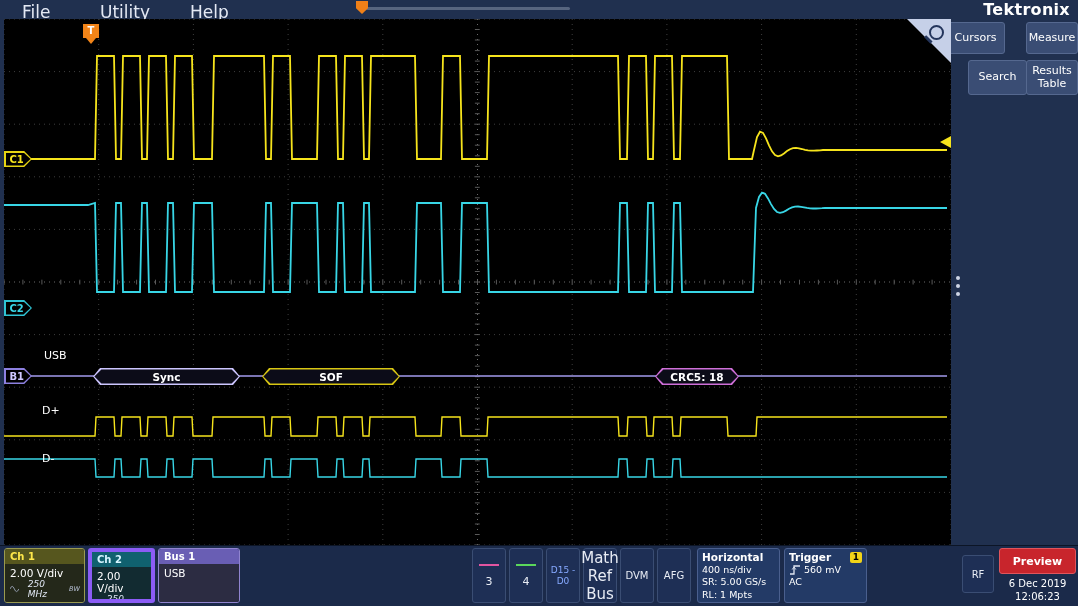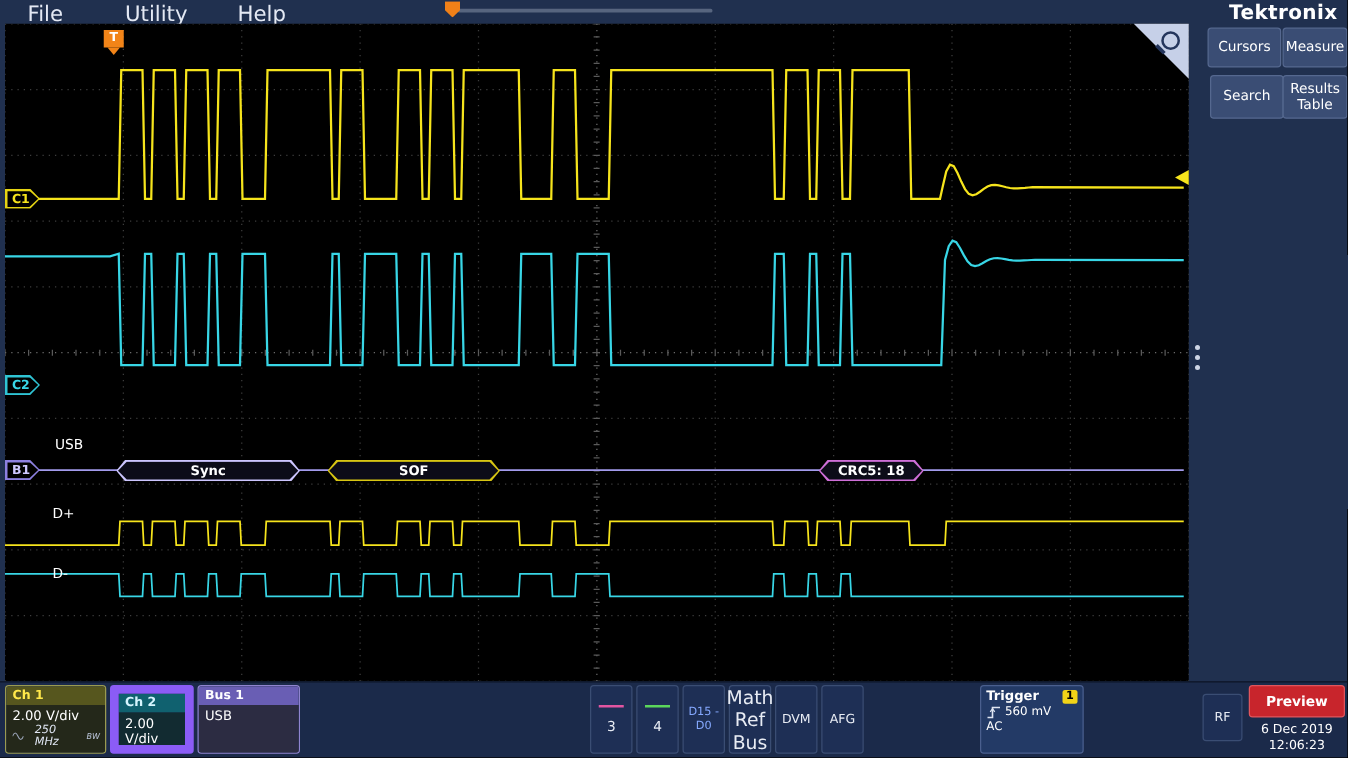--- a/index.html
+++ b/index.html
@@ -45,21 +45,21 @@
   .grip{position:absolute;left:956px;top:276px;display:flex;flex-direction:column;gap:4px;}
   .grip i{width:4px;height:4px;border-radius:50%;background:#cfd6e6;}
   
   .bbar{position:absolute;left:0;top:545px;width:1078px;height:61px;background:#1b2a4a;border-top:1px solid #0c1526;box-sizing:border-box;}
   .badge{position:absolute;top:2px;height:55px;border-radius:3px;overflow:hidden;box-sizing:border-box;}
   .badge .hd{height:15px;font-size:10px;font-weight:bold;display:flex;align-items:center;padding-left:5px;}
   .badge .bd{height:40px;padding:3px 4px 0 5px;font-size:10.5px;color:#fff;box-sizing:border-box;}
   .bg-ch1{left:4px;width:81px;border:1px solid #9a9a50;}
   .bg-ch1 .hd{background:#56561e;color:#ffe84a;}
   .bg-ch1 .bd{background:#24281a;}
-  .bg-ch2{left:88px;width:67px;border:7px solid #8b5cf6;}
+  .bg-ch2{left:88px;width:67px;border:4px solid #8b5cf6;}
   .bg-ch2 .hd{background:#10616f;color:#d6f6ff;}
   .bg-ch2 .bd{background:#122b31;}
   .bg-bus{left:158px;width:82px;border:1px solid #9084cf;}
   .bg-bus .hd{background:#695eb4;color:#fff;}
   .bg-bus .bd{background:#2c2c42;}
   .bwrow{display:flex;align-items:center;gap:9px;margin-top:0;font-size:9px;color:#dfe5f2;font-style:italic;}
   .bwtag{font-size:6.5px;vertical-align:super;margin-left:1px;color:#b8c2d6;}
   .sbtn{position:absolute;top:2px;width:34px;height:55px;background:#1e2f55;border:1px solid #3a4d73;border-radius:3px;
         color:#e8ecf4;display:flex;flex-direction:column;align-items:center;justify-content:center;
         font-size:10px;text-align:center;box-sizing:border-box;}
@@ -78,21 +78,21 @@
 
 <div class="screen">
 
   <span class="mi" style="left:22px">File</span>
   <span class="mi" style="left:100px">Utility</span>
   <span class="mi" style="left:190px">Help</span>
   <div class="hslider"></div>
   <div class="hmarker"></div>
   <div class="logo">Tektronix</div>
 
-  <div class="rbtn" style="left:966px;top:22px;width:57px;height:30px">Cursors</div>
+  <div class="rbtn" style="left:946px;top:22px;width:57px;height:30px">Cursors</div>
   <div class="rbtn" style="left:1026px;top:22px;width:50px;height:30px">Measure</div>
   <div class="rbtn" style="left:968px;top:60px;width:57px;height:33px">Search</div>
   <div class="rbtn" style="left:1026px;top:60px;width:50px;height:33px">Results Table</div>
 
   <div class="grip">
       <i></i>
       <i></i>
       <i></i>
     </div>
 
@@ -217,20 +217,28 @@
     <div class="sbtn" style="left:583px;font-size:15px;line-height:1.2;padding:0 2px">
       <span>Math Ref Bus</span>
     </div>
     <div class="sbtn" style="left:620px">
         <span>DVM</span>
       </div>
     <div class="sbtn" style="left:657px">
         <span>AFG</span>
       </div>
 
+    <div class="panel" style="left:697px">
+      <div class="ttl">
+          <span>Horizontal</span>
+        </div>
+      <div class="row">400 ns/div</div>
+      <div class="row">SR: 5.00 GS/s</div>
+      <div class="row">RL: 1 Mpts</div>
+    </div>
 
     <div class="panel" style="left:784px">
       <div class="ttl">
         <span>Trigger</span>
         <span class="src1">1</span>
       </div>
       <div class="row">
         <svg width="12" height="12" viewBox="0 0 12 12">
           <polyline points="1,10 5,10 5,2 11,2" fill="none" stroke="#dfe5f2" stroke-width="1.3"></polyline>
           <polyline points="3.2,5.5 5,3 6.8,5.5" fill="none" stroke="#dfe5f2" stroke-width="1"></polyline>

